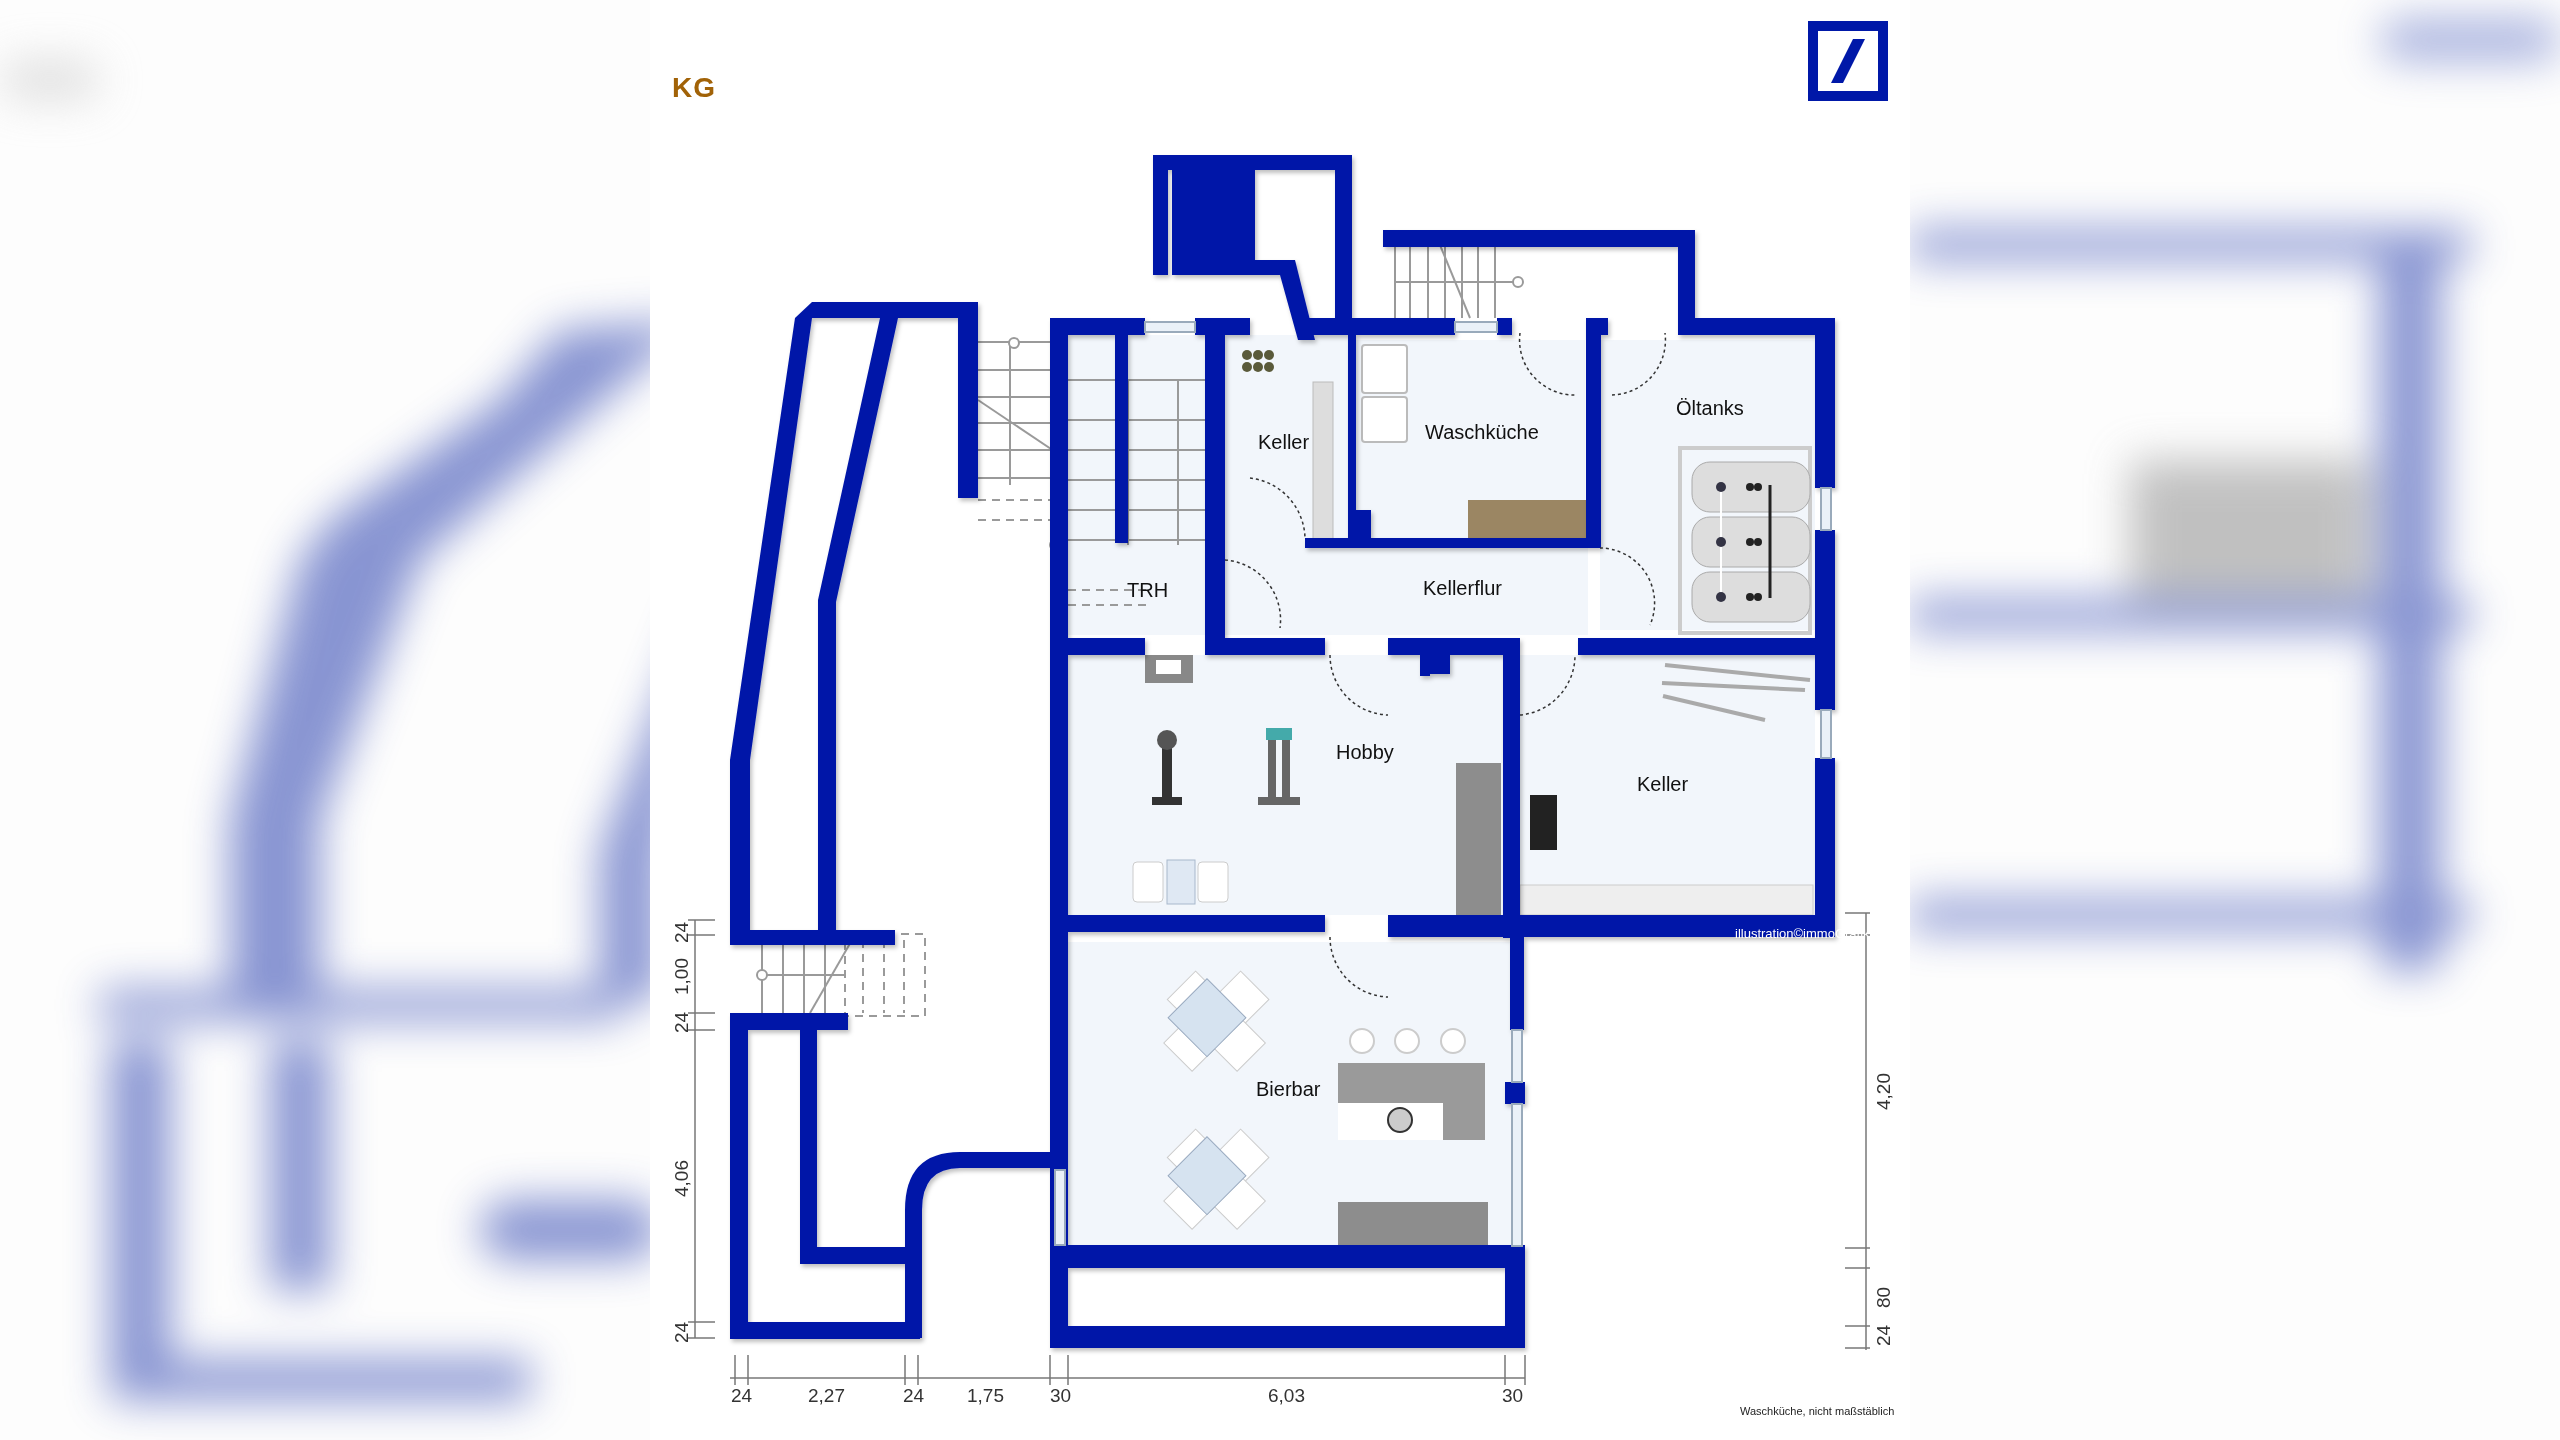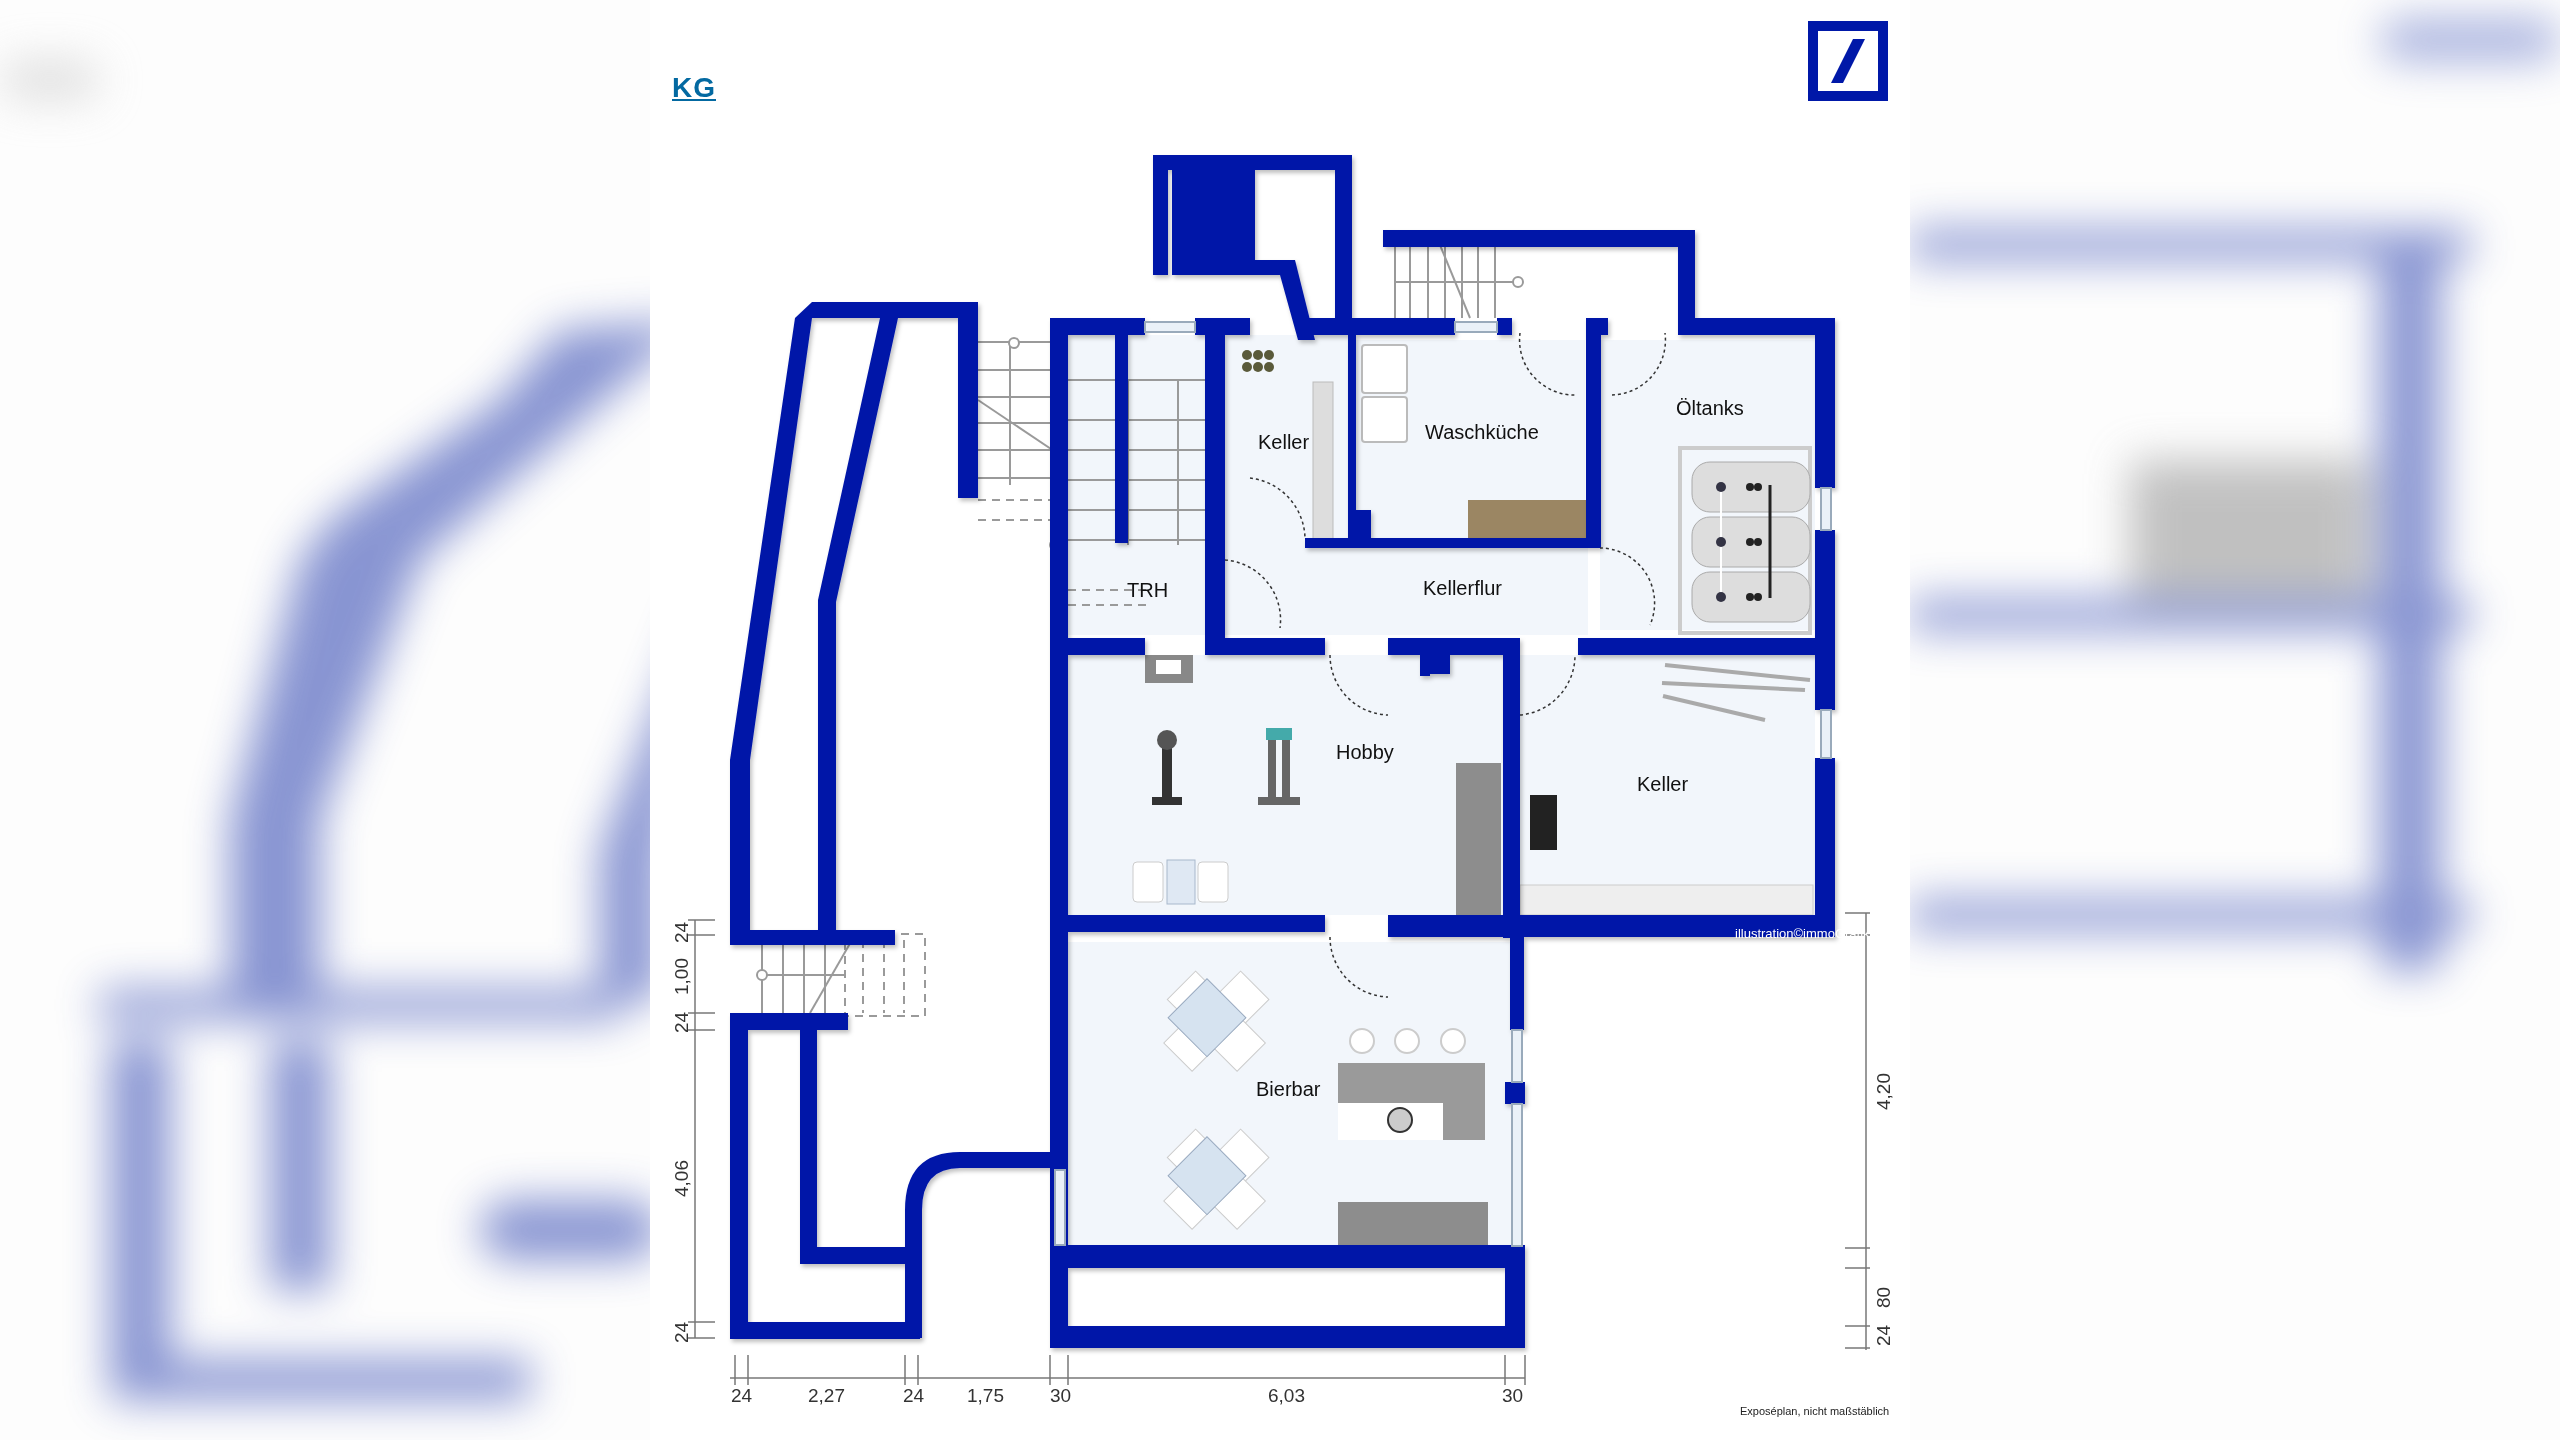--- a/index.html
+++ b/index.html
@@ -2,21 +2,21 @@
 <html><head>
 <meta charset="utf-8">
 <style>
   html,body{margin:0;padding:0;}
   body{width:2560px;height:1440px;overflow:hidden;background:#fdfdfd;font-family:"Liberation Sans","DejaVu Sans",sans-serif;position:relative;}
   .backdrop{position:absolute;left:0;top:0;width:2560px;height:1440px;filter:blur(22px);opacity:.6;}
   .viewer{position:absolute;left:650px;top:0;width:1260px;height:1440px;background:#ffffff;}
   .plan-svg{position:absolute;left:0;top:0;}
   .room-label{font-family:"Liberation Sans","DejaVu Sans",sans-serif;font-size:20px;fill:#111;}
   .dim{font-family:"Liberation Sans","DejaVu Sans",sans-serif;font-size:19px;fill:#333;}
-  .floor-label{position:absolute;left:672px;top:72px;font-size:28px;font-weight:bold;color:#0369a1;letter-spacing:1px;text-decoration:underline;}
+  .floor-label{position:absolute;left:672px;top:72px;font-size:28px;font-weight:bold;color:#a16207;letter-spacing:1px;}
   .logo{position:absolute;left:1808px;top:21px;width:80px;height:80px;box-sizing:border-box;border:10px solid #0018a8;background:#fff;}
   .logo svg{position:absolute;left:0;top:0;}
   .credit{position:absolute;left:1735px;top:926px;font-size:13px;color:#ffffff;}
   .disclaimer{position:absolute;left:1740px;top:1405px;font-size:11px;color:#222;}
 </style>
 </head>
 <body>
 
 <div class="backdrop">
   <svg width="2560" height="1440" viewBox="0 0 2560 1440">
@@ -333,13 +333,13 @@
   <text class="dim" transform="translate(688 1033) rotate(-90)">24</text>
   <text class="dim" transform="translate(688 1197) rotate(-90)">4,06</text>
   <text class="dim" transform="translate(688 1343) rotate(-90)">24</text>
 
   <text class="dim" transform="translate(1890 1110) rotate(-90)">4,20</text>
   <text class="dim" transform="translate(1890 1308) rotate(-90)">80</text>
   <text class="dim" transform="translate(1890 1346) rotate(-90)">24</text>
 </svg>
 
 <div class="credit">illustration©immoGrafik</div>
-<div class="disclaimer">Exposéplan, nicht maßstäblich</div>
+<div class="disclaimer">Waschküche, nicht maßstäblich</div>
 
 </body></html>

